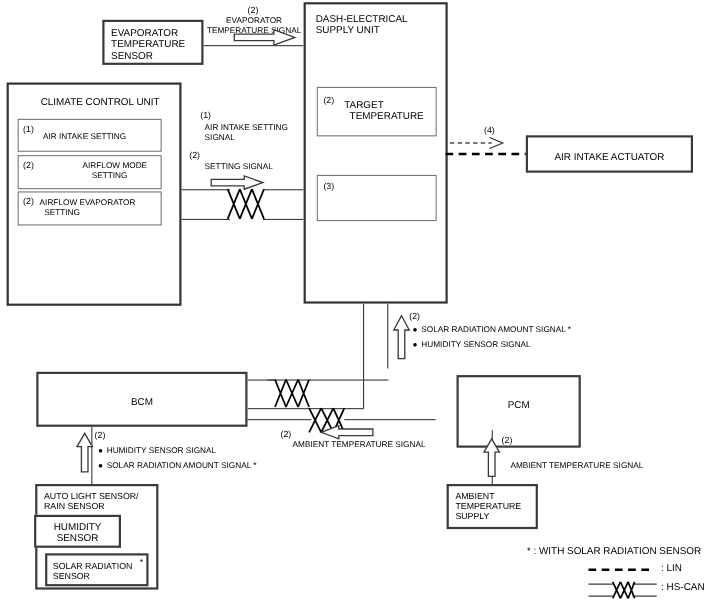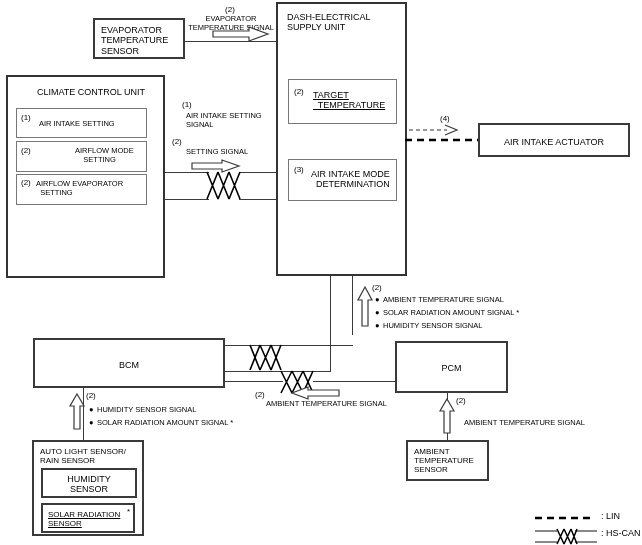--- a/index.html
+++ b/index.html
@@ -85,28 +85,26 @@
     <polygon points="0,3 30,3 30,0 47,6 30,12 30,9 0,9" fill="#fff" stroke="#3a3a3a" stroke-width="1.2"></polygon>
   </svg>
 
   <div class="box outer" style="left:276px;top:2px;width:131px;height:274px;">
     <div class="lbl t9" style="left:9px;top:8px;">DASH-ELECTRICAL
 SUPPLY UNIT</div>
   </div>
 
   <div class="box inner" style="left:288px;top:79px;width:109px;height:45px;">
     <div class="lbl t8" style="left:5px;top:7px;">(2)</div>
-    <div class="lbl t9" style="left:24px;top:10px;text-decoration:underline;">TARGET
+    <div class="lbl t9" style="left:24px;top:10px;">TARGET
   TEMPERATURE</div>
   </div>
 
   <div class="box inner" style="left:288px;top:159px;width:109px;height:42px;">
     <div class="lbl t8" style="left:5px;top:5px;">(3)</div>
-    <div class="lbl t9" style="left:22px;top:9px;">AIR INTAKE MODE
-  DETERMINATION</div>
   </div>
 
   <svg style="left:405px;top:136px;width:82px;height:8px;" viewBox="0 0 82 8">
     <line x1="0" y1="4" x2="82" y2="4" stroke="#000" stroke-width="2.4" stroke-dasharray="7,5"></line>
   </svg>
 
   <div class="lbl t8" style="left:440px;top:114px;">(4)</div>
 
   <svg style="left:409px;top:125px;width:50px;height:10px;" viewBox="0 0 50 10">
     <line x1="0" y1="5" x2="38" y2="5" stroke="#777" stroke-width="1.6" stroke-dasharray="4,3"></line>
@@ -126,35 +124,32 @@
   <svg style="left:250px;top:343px;width:32px;height:29px;" viewBox="0 0 32 29">
     <path d="M0,2 L10,27 M10,2 L0,27 M10,2 L21,27 M21,2 L10,27 M21,2 L31,27 M31,2 L21,27" stroke="#000" stroke-width="1.6" fill="none"></path>
   </svg>
 
   <svg style="left:358px;top:287px;width:14px;height:40px;" viewBox="0 0 14 40">
     <polygon points="7,0 14,13 10,13 10,39 4,39 4,13 0,13" fill="#fff" stroke="#3a3a3a" stroke-width="1.2"></polygon>
   </svg>
   <div class="lbl t8" style="left:372px;top:283px;">(2)</div>
   <div style="position:absolute;left:375px;top:293px;">
     <div class="t75" style="line-height:13px;">
-      <span class="bullet">●</span><span>AMBIENT TEMPERATURE SIGNAL</span>
-    </div>
-    <div class="t75" style="line-height:13px;">
       <span class="bullet">●</span><span>SOLAR RADIATION AMOUNT SIGNAL *</span>
     </div>
     <div class="t75" style="line-height:13px;">
       <span class="bullet">●</span><span>HUMIDITY SENSOR SIGNAL</span>
     </div>
   </div>
 
   <div class="box blk" style="left:33px;top:338px;width:192px;height:50px;">
     <div class="lbl t9 ctr" style="left:0;top:20px;">BCM</div>
   </div>
 
-  <div class="box blk" style="left:395px;top:341px;width:113px;height:52px;">
+  <div class="box blk" style="left:415px;top:341px;width:113px;height:66px;">
     <div class="lbl t9 ctr" style="left:0;top:20px;">PCM</div>
   </div>
 
   <div class="ln hln" style="left:225px;top:381px;width:58px;"></div>
   <div class="ln hln" style="left:313px;top:381px;width:83px;"></div>
 
   <svg style="left:281px;top:369px;width:33px;height:26px;" viewBox="0 0 33 26">
     <path d="M0,2 L11,24 M11,2 L0,24 M11,2 L22,24 M22,2 L11,24 M22,2 L32,24 M32,2 L22,24" stroke="#000" stroke-width="1.6" fill="none"></path>
   </svg>
 
@@ -177,45 +172,46 @@
     <div class="t75" style="line-height:13px;">
       <span class="bullet">●</span><span>SOLAR RADIATION AMOUNT SIGNAL *</span>
     </div>
   </div>
 
   <div class="box blk" style="left:32px;top:440px;width:112px;height:96px;">
     <div class="lbl t8" style="left:6px;top:5px;">AUTO LIGHT SENSOR/
 RAIN SENSOR</div>
   </div>
 
-  <div class="box blk" style="left:41px;top:468px;width:96px;height:30px;">
+  <div class="box blk" style="left:31px;top:468px;width:79px;height:30px;">
     <div class="lbl t9 ctr" style="left:0;top:4px;">HUMIDITY
 SENSOR</div>
   </div>
 
   <div class="box blk" style="left:41px;top:503px;width:94px;height:30px;">
-    <div class="lbl t8" style="left:5px;top:5px;text-decoration:underline;">SOLAR RADIATION
+    <div class="lbl t8" style="left:5px;top:5px;">SOLAR RADIATION
 SENSOR</div>
     <div class="lbl t8" style="left:84px;top:2px;">*</div>
   </div>
 
   <div class="ln vln" style="left:447px;top:391px;width:1px;height:49px;"></div>
 
   <svg style="left:440px;top:399px;width:14px;height:35px;" viewBox="0 0 14 35">
     <polygon points="7,0 14,12 10,12 10,34 4,34 4,12 0,12" fill="#fff" stroke="#3a3a3a" stroke-width="1.2"></polygon>
   </svg>
   <div class="lbl t8" style="left:456px;top:396px;">(2)</div>
   <div class="lbl t75" style="left:464px;top:419px;">AMBIENT TEMPERATURE SIGNAL</div>
 
   <div class="box blk" style="left:406px;top:440px;width:83px;height:41px;">
     <div class="lbl t8" style="left:6px;top:5px;">AMBIENT
 TEMPERATURE
-SENSOR</div>
-  </div>
-
+SUPPLY</div>
+  </div>
+
+  <div class="legrow" style="left:479px;top:496px;">* : WITH SOLAR RADIATION SENSOR</div>
 
   <svg style="left:535px;top:515px;width:60px;height:6px;" viewBox="0 0 60 6">
     <line x1="0" y1="3" x2="60" y2="3" stroke="#000" stroke-width="2.4" stroke-dasharray="7,5"></line>
   </svg>
   <div class="legrow" style="left:601px;top:511px;">: LIN</div>
 
   <svg style="left:535px;top:528px;width:62px;height:16px;" viewBox="0 0 62 16">
     <line x1="0" y1="3" x2="22" y2="3" stroke="#3a3a3a" stroke-width="1.2"></line>
     <line x1="40" y1="3" x2="62" y2="3" stroke="#3a3a3a" stroke-width="1.2"></line>
     <line x1="0" y1="14" x2="22" y2="14" stroke="#3a3a3a" stroke-width="1.2"></line>

